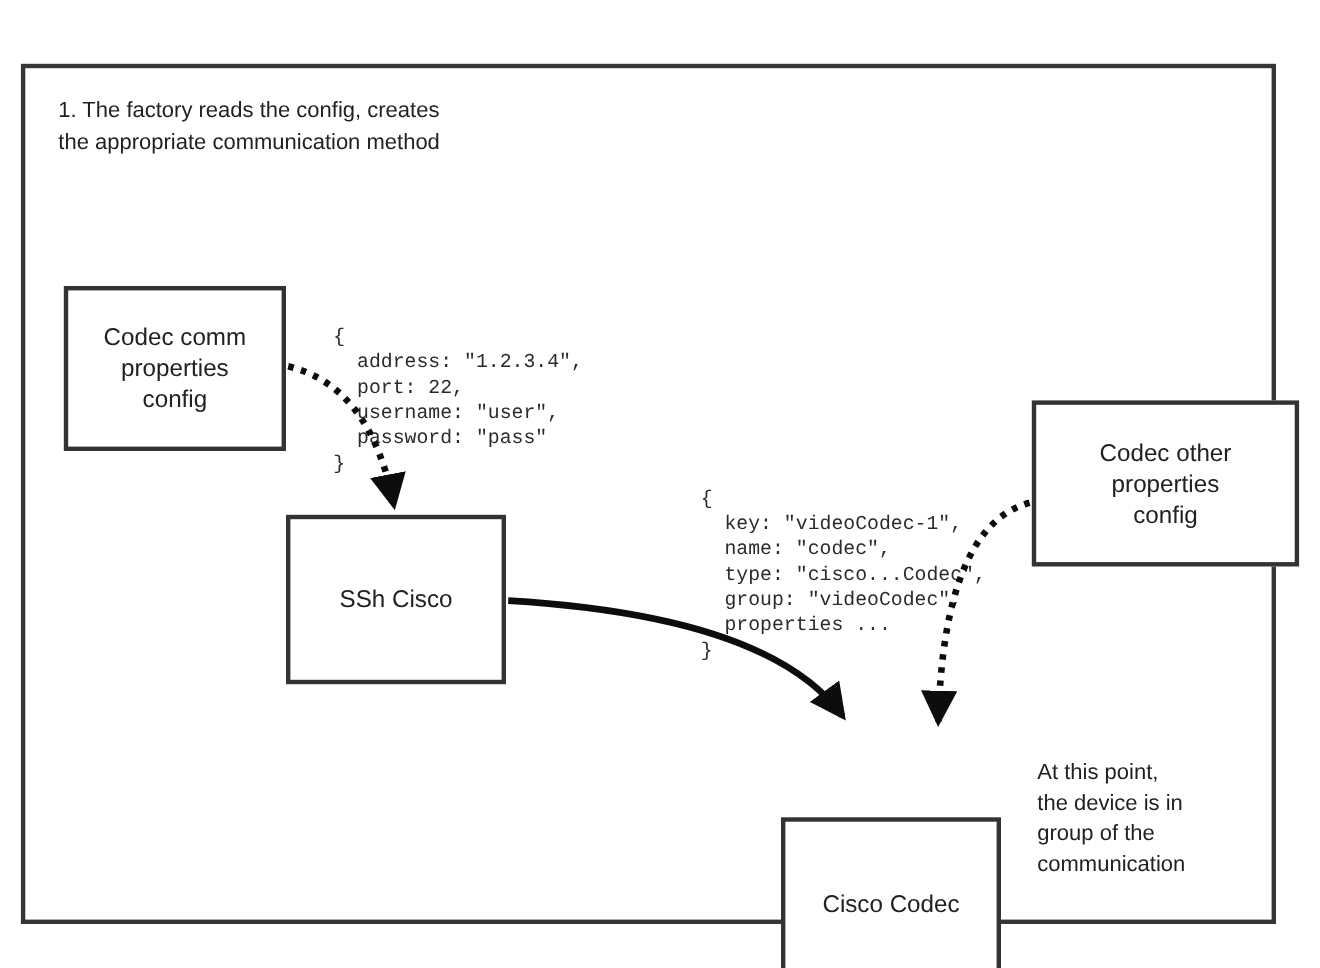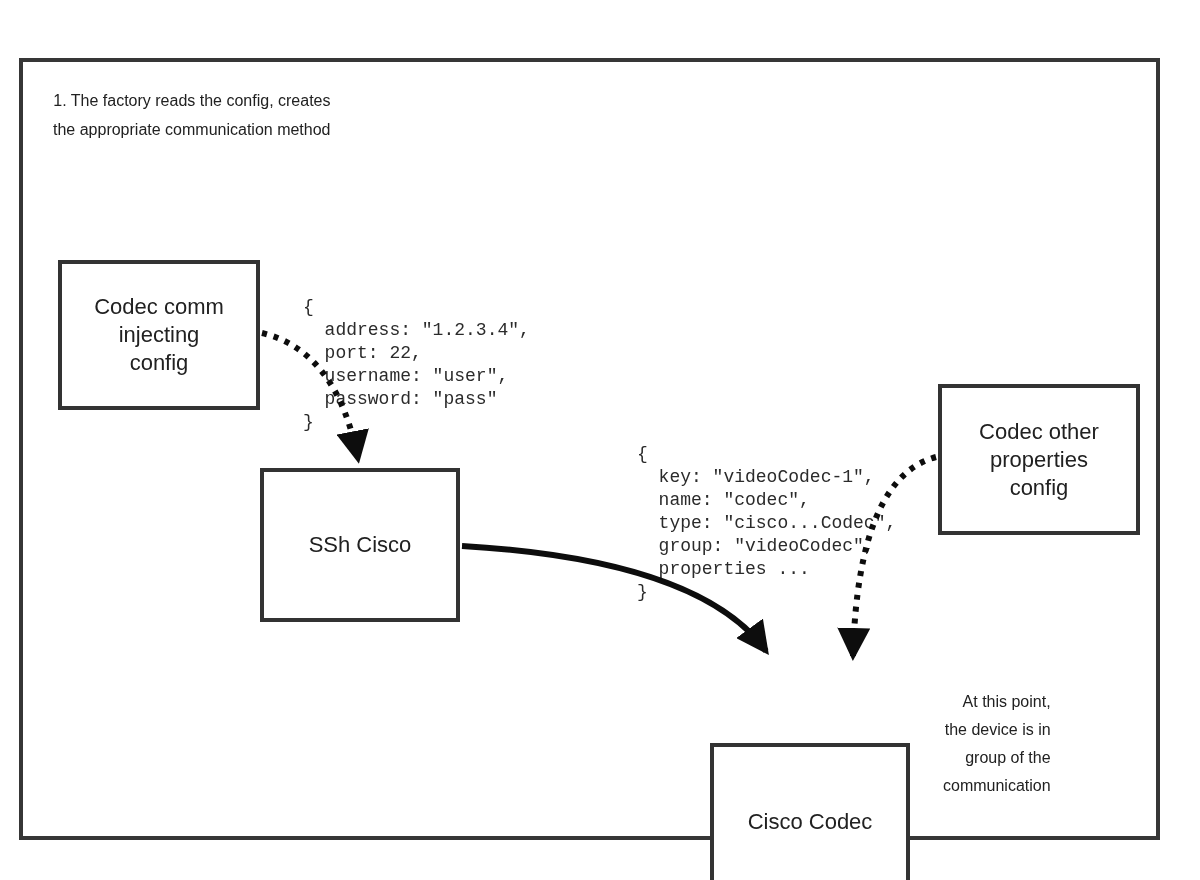--- a/index.html
+++ b/index.html
@@ -15,46 +15,45 @@
   }
   .frame {
     position: absolute;
     left: 19px; top: 58px;
     width: 1141px; height: 782px;
     border: 4px solid #363636;
     background: transparent;
   }
   .note {
     position: absolute;
-    font-size: 16px;
+    font-size: 20px;
     line-height: 29px;
     white-space: pre-line;
     color: #212121;
-    text-align: right;
   }
   .note-step1 { left: 53px; top: 86px; }
   .note-step2 { left: 640px; top: 86px; }
   .note-final { left: 943px; top: 688px; line-height: 28px; }
   .dbox {
     position: absolute;
     border: 4px solid #333333;
     background: #ffffff;
     display: flex;
     align-items: center;
     justify-content: center;
     text-align: center;
     font-size: 22px;
     line-height: 28px;
     white-space: pre-line;
     color: #212121;
     z-index: 2;
   }
   .box-codec-comm  { left: 58px;  top: 260px; width: 202px; height: 150px; }
   .box-ssh-client  { left: 260px; top: 468px; width: 200px; height: 154px; }
-  .box-codec-other { left: 938px; top: 384px; width: 202px; height: 151px; }
+  .box-codec-other { left: 938px; top: 364px; width: 243px; height: 151px; }
   .box-cisco-codec { left: 710px; top: 699px; width: 200px; height: 158px; margin-top: 44px; }
   .code {
     position: absolute;
     font-family: "Liberation Mono", "DejaVu Sans Mono", monospace;
     font-size: 18px;
     line-height: 23px;
     white-space: pre;
     color: #2b2b2b;
     z-index: 1;
   }
@@ -79,21 +78,21 @@
 the appropriate communication method</div>
 
 
   <div class="note note-final">At this point,
 the device is in
 group of the
 communication</div>
 
   <div class="dbox box-codec-comm">
     <span>Codec comm
-injecting
+properties
 config</span>
   </div>
 
   <div class="dbox box-ssh-client">
     <span>SSh Cisco</span>
   </div>
 
   <div class="dbox box-codec-other">
     <span>Codec other
 properties

